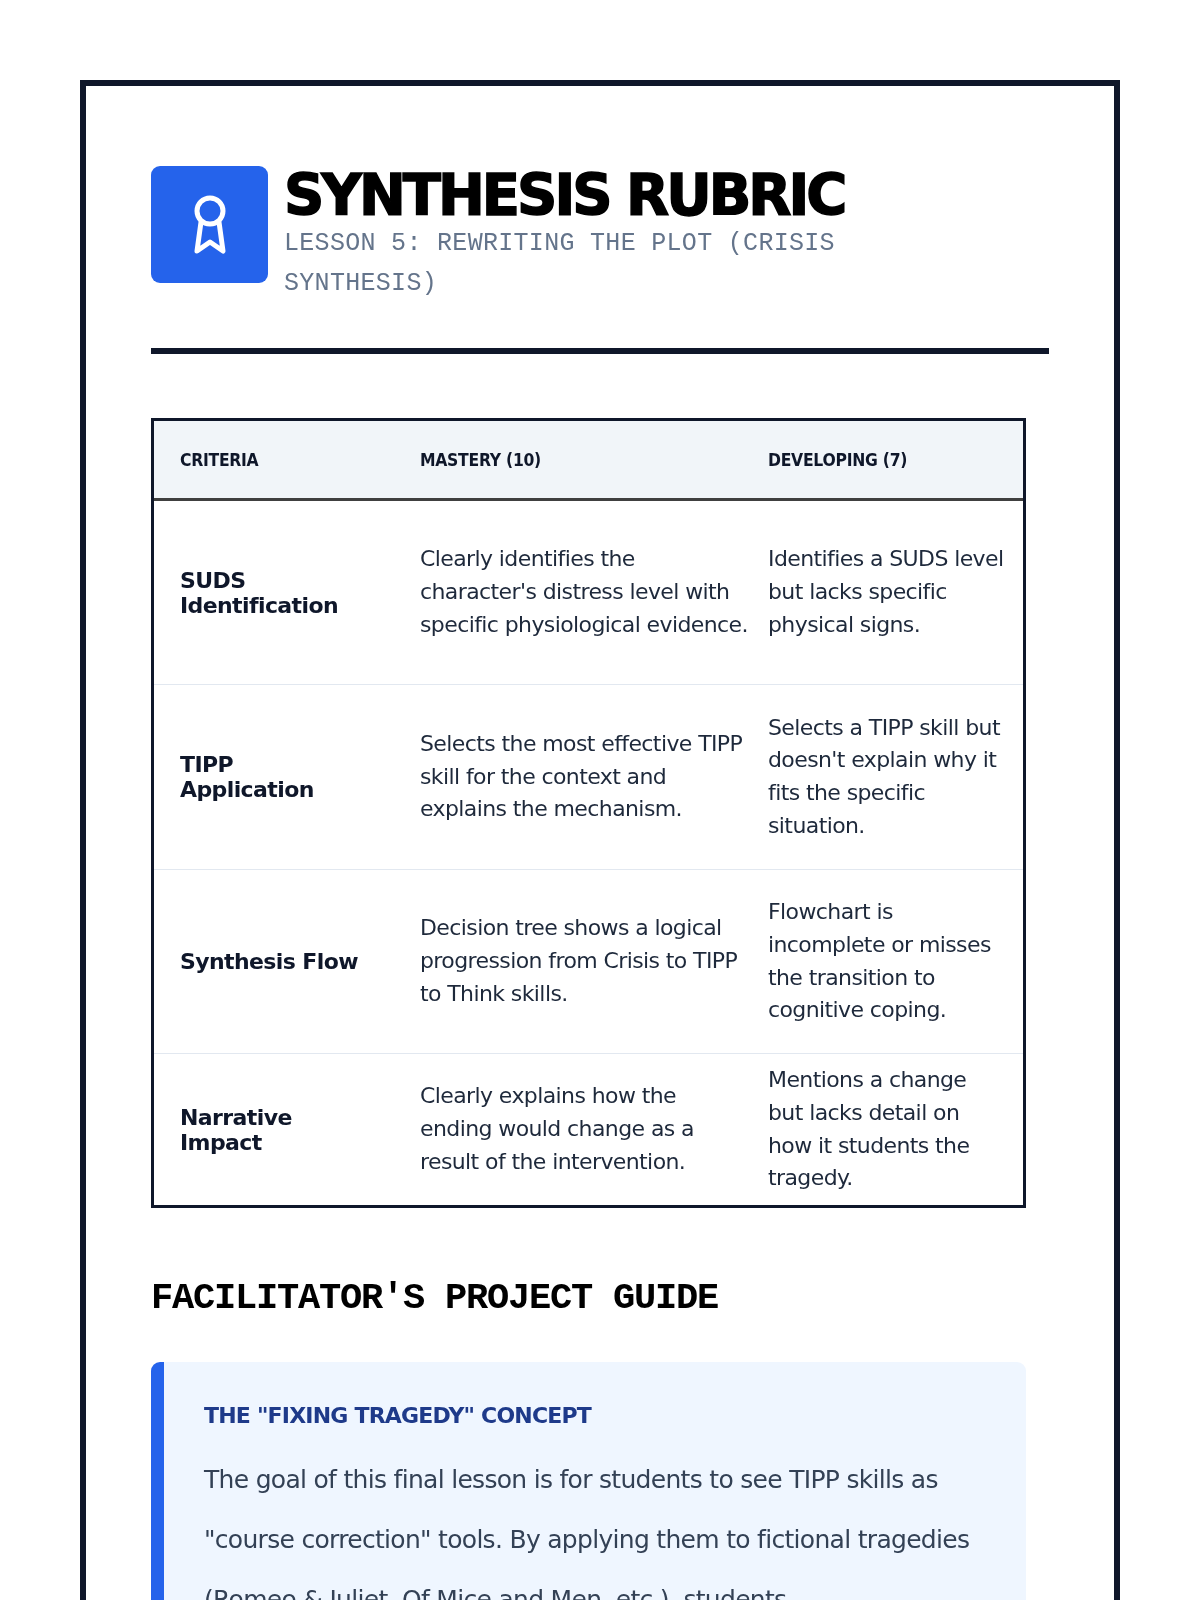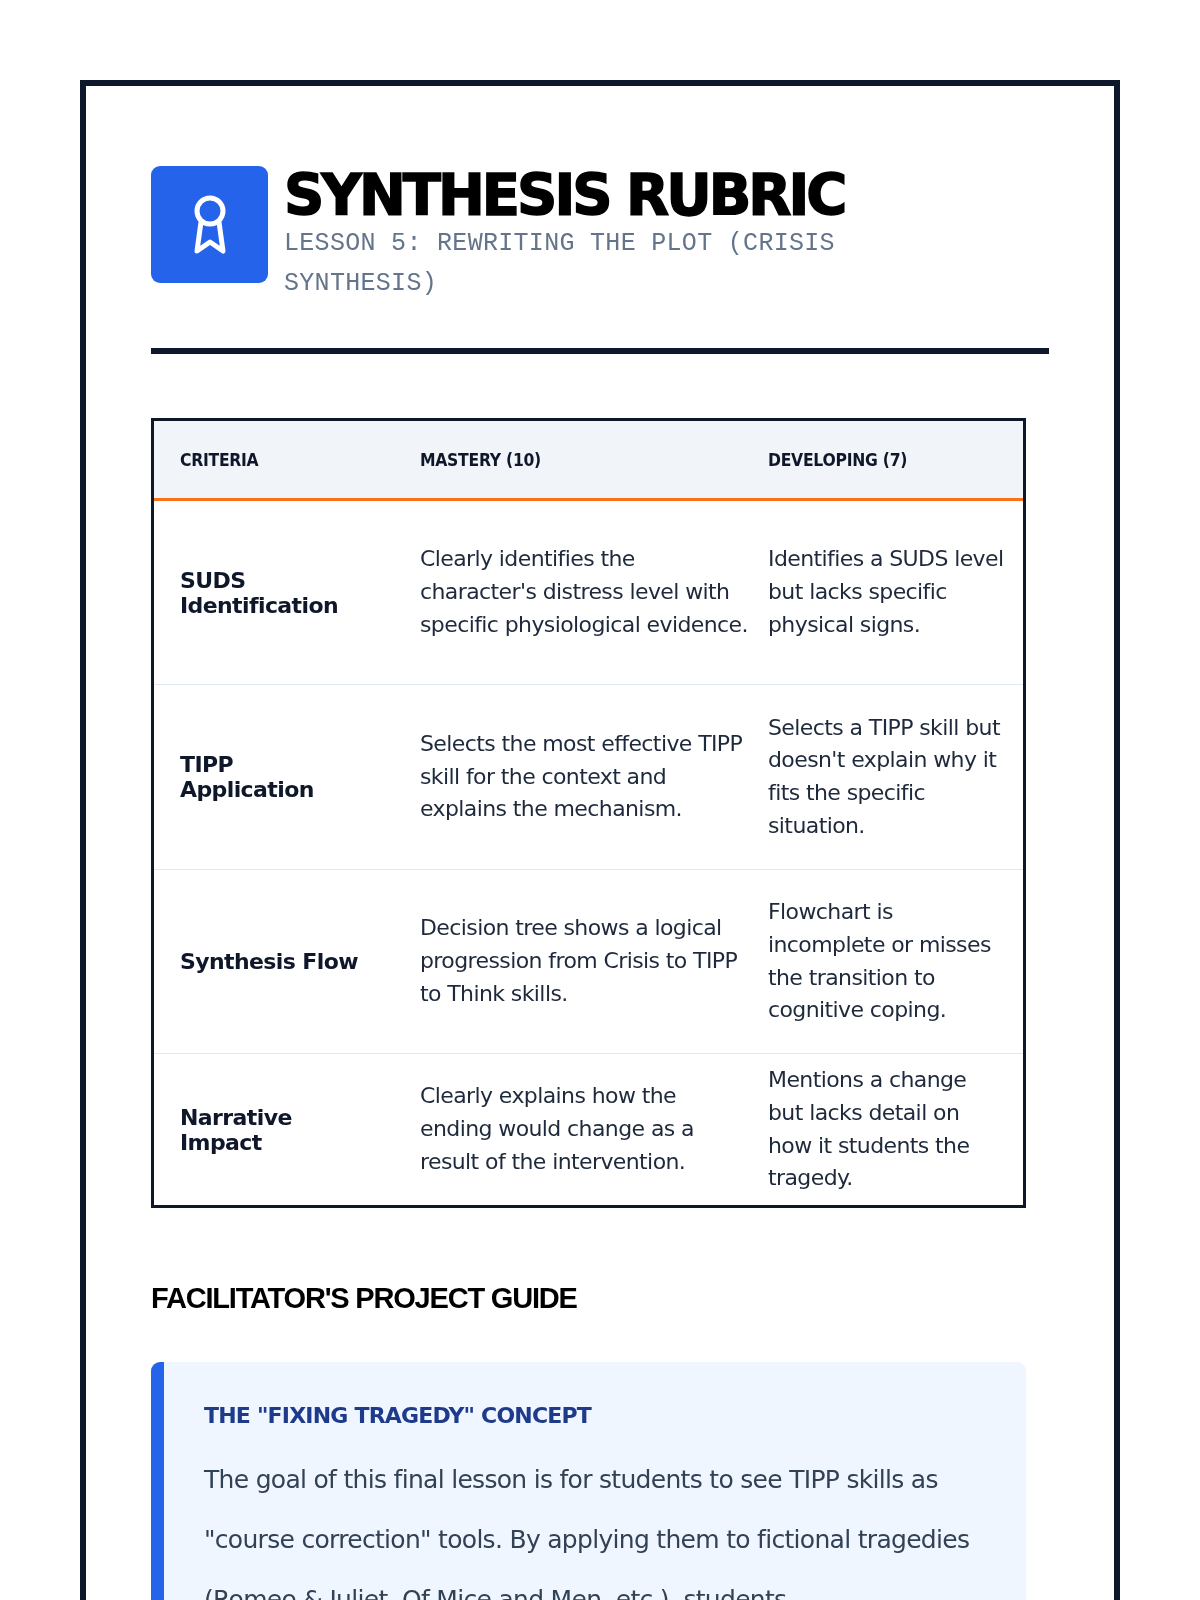--- a/index.html
+++ b/index.html
@@ -70,21 +70,21 @@
       width: 875px;
       border: 3px solid #0f172a;
       border-collapse: collapse;
     }
     .rubric-head {
       display: grid;
       grid-template-columns: 240px 348px 1fr;
       height: 80px;
       align-items: center;
       background: #f1f5f9;
-      border-bottom: 3px solid #f97316;
+      border-bottom: 3px solid #404040;
       padding-left: 26px;
     }
     .rubric-head span {
       font-family: "DejaVu Sans", "Liberation Sans", sans-serif;
       font-weight: 700;
       font-size: 17px;
       letter-spacing: -0.3px;
       color: #0f172a;
       transform: scaleX(0.92);
       transform-origin: left center;
@@ -115,23 +115,23 @@
       padding-right: 18px;
     }
     .row-1 { height: 184px; }
     .row-2 { height: 185px; }
     .row-3 { height: 184px; }
     .row-4 { height: 151px; }
 
     
     .guide-title {
       margin-top: 70px;
-      font-family: Liberation Sans, sans-serif;
-      font-weight: 700;
-      font-size: 29px;
+      font-family: Liberation Mono, monospace;
+      font-weight: 700;
+      font-size: 37px;
       letter-spacing: -1.2px;
       color: #000000;
       line-height: 40px;
     }
     .callout {
       margin-top: 44px;
       width: 875px;
       background: #eff6ff;
       border-left: 13px solid #2563eb;
       border-radius: 9px;

